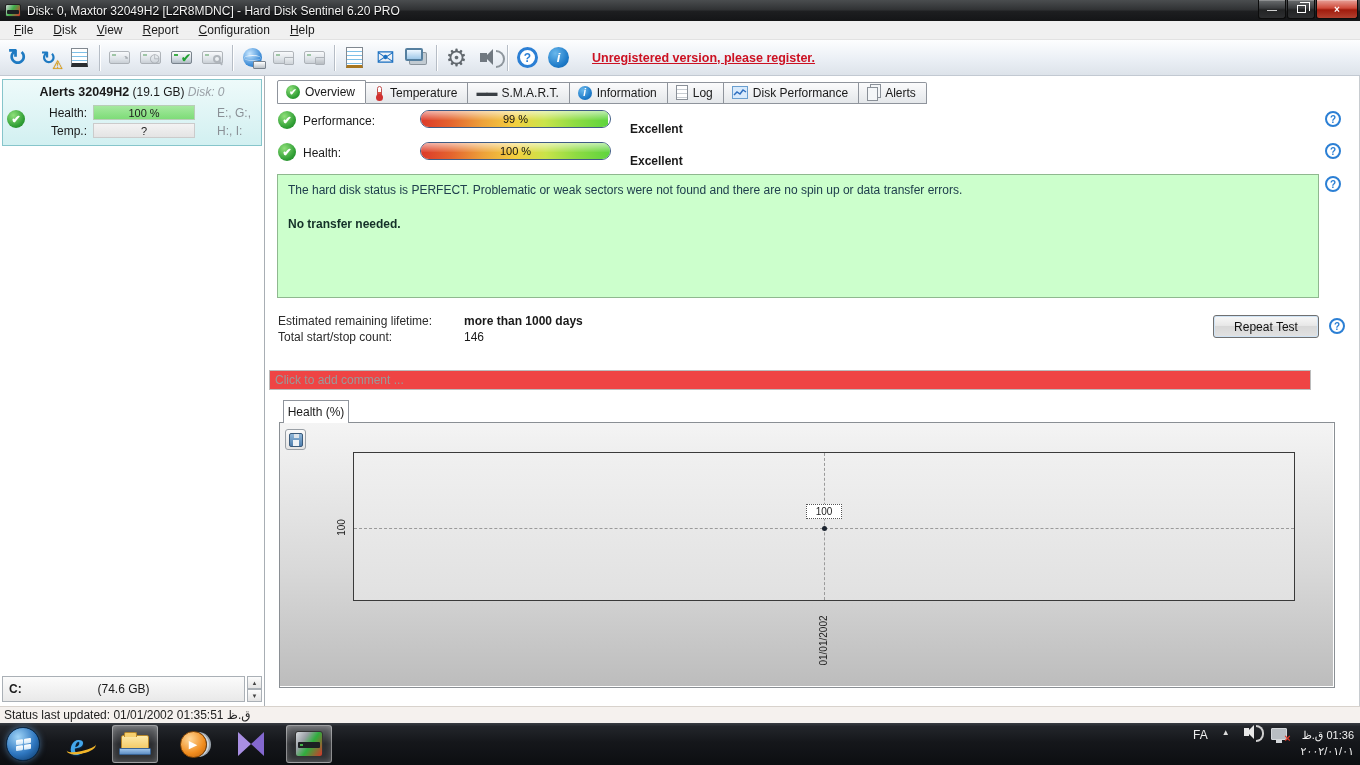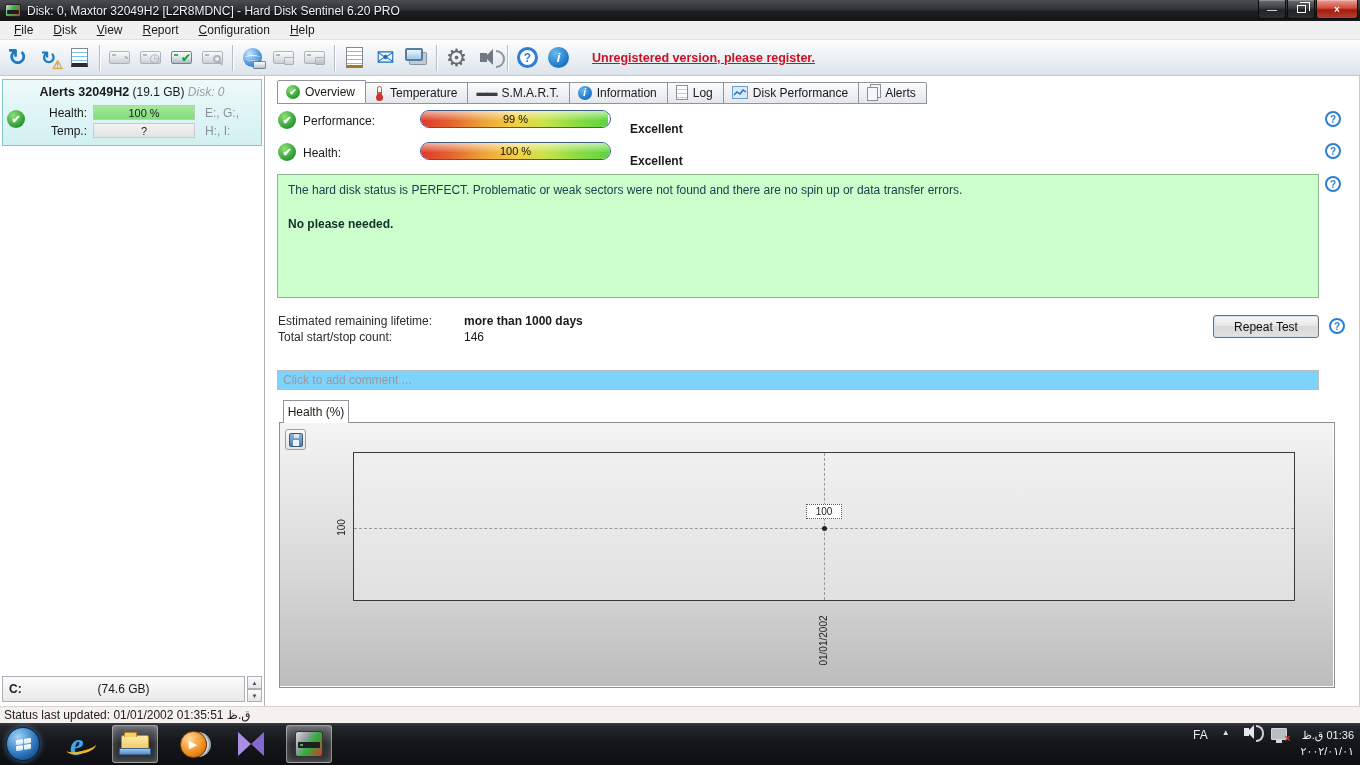--- a/index.html
+++ b/index.html
@@ -69,21 +69,21 @@
   .diskcard .cardtitle { text-align:center; margin-bottom:6px; }
   .diskcard .cardtitle b { font-size:12.5px; }
   .disk-no { color:#9aa0a6; font-style:italic; }
   .cardrow { display:flex; align-items:center; margin:3px 0 0 0; position:relative; }
   .chk { width:18px; height:18px; border-radius:50%; background:radial-gradient(circle at 35% 30%, #8fe07a, #2f9e34 65%, #1f7a26); color:#fff; font-size:11px; font-weight:bold; display:flex; align-items:center; justify-content:center; flex:0 0 auto; }
   .chk-abs { position:absolute; left:2px; top:12px; }
   .cardrow .lab { width:52px; margin-left:32px; text-align:right; padding-right:6px; }
   .sbar { width:102px; height:15px; text-align:center; font-size:11px; line-height:14px; border:1px solid #b9cdb8;
     background:linear-gradient(#a5e99f, #7edc78); }
   .sbar.gray { border:1px solid #cbcbcb; background:linear-gradient(#f3f3f3,#e4e4e4); }
-  .drv { color:#8a9096; margin-left:10px; }
+  .drv { color:#8a9096; margin-left:22px; }
 
   .volume-row { margin-top:auto; margin-bottom:4px; display:flex; align-items:stretch; padding:0 2px; height:26px; }
   .volbar { flex:1; border:1px solid #aab0b6; background:linear-gradient(#fbfbfb,#e9e9e9); display:flex; align-items:center; position:relative; }
   .volbar .vdrive { font-weight:bold; margin-left:6px; }
   .volbar .vsize { position:absolute; left:0; right:0; text-align:center; }
   .spinner { width:15px; display:flex; flex-direction:column; margin-left:2px; }
   .spinbtn { flex:1; border:1px solid #aab0b6; background:linear-gradient(#fcfcfc,#e4e4e4); font-size:6px; color:#444; display:flex; align-items:center; justify-content:center; }
 
   .content { flex:1; position:relative; background:#fff; border-right:1px solid #c8ccd0; }
 
@@ -122,22 +122,22 @@
   .details { position:absolute; top:237px; left:13px; width:1042px; }
   .drow { display:flex; line-height:16px; }
   .drow .dlab { width:186px; color:#2a2a2a; }
   .drow .dval { font-weight:bold; }
   .drow .dval.plain { font-weight:normal; }
   .repeatbtn { position:absolute; top:239px; right:40px; width:106px; height:23px;
     border:1px solid #707070; border-radius:3px; background:linear-gradient(#f8f8f8,#e8e8e8 45%,#d8d8d8 50%,#e2e2e2);
     font-size:12px; color:#111; display:flex; align-items:center; justify-content:center; box-shadow:0 0 0 1px #cfe3f5 inset; }
   .help-repeat { position:absolute; right:14px; top:242px; }
 
-  .comment { position:absolute; top:294px; left:12px; width:1042px; height:20px; border:1px solid #bcbcbc;
-    font-family:"Liberation Sans", sans-serif; font-size:12px; padding:0 5px; color:#333; background:#7dd3fc; }
+  .comment { position:absolute; top:294px; left:4px; width:1042px; height:20px; border:1px solid #bcbcbc;
+    font-family:"Liberation Sans", sans-serif; font-size:12px; padding:0 5px; color:#333; background:#ef4444; }
   .comment::placeholder { color:#9a9a9a; }
 
   
   .charttab { position:absolute; top:324px; left:18px; width:66px; height:23px; border:1px solid #8f949c; border-bottom:none;
     background:#fff; display:flex; align-items:center; justify-content:center; font-size:12px; z-index:2; }
   .chartpanel { position:absolute; top:346px; left:14px; width:1056px; height:266px;
     border:1px solid #8a8f94; background:linear-gradient(#f4f4f4, #d9d9d9 55%, #bcbcbc); box-shadow:inset -1px -1px 0 #fff; }
   .savebtn { position:absolute; left:5px; top:6px; width:21px; height:21px; border:1px solid #9aa0a6; border-radius:3px;
     background:linear-gradient(#fafafa,#e4e4e4); display:flex; align-items:center; justify-content:center; }
   .floppy { width:14px; height:14px; border-radius:2px; background:linear-gradient(#8fb6d8,#4f7fae); border:1px solid #3a5a7a; position:relative; }
@@ -399,21 +399,21 @@
           <div class="fill" style="width: 100%;"></div>
           <div class="gloss"></div>
           <div class="ptxt">100 %</div>
         </div>
         <span class="rating">Excellent</span>
         <span class="qhelp-sm help-right">?</span>
       </div>
 
       <div class="greenbox">
         <div>The hard disk status is PERFECT. Problematic or weak sectors were not found and there are no spin up or data transfer errors.</div>
-        <div class="action">No please needed.</div>
+        <div class="action">No transfer needed.</div>
       </div>
       <span class="qhelp-sm help-right" style="position:absolute; right:18px; top:100px;">?</span>
 
       <div class="details">
         <div class="drow">
           <span class="dlab">Estimated remaining lifetime:</span>
           <span class="dval">more than 1000 days</span>
         </div>
         <div class="drow">
           <span class="dlab">Total start/stop count:</span>

